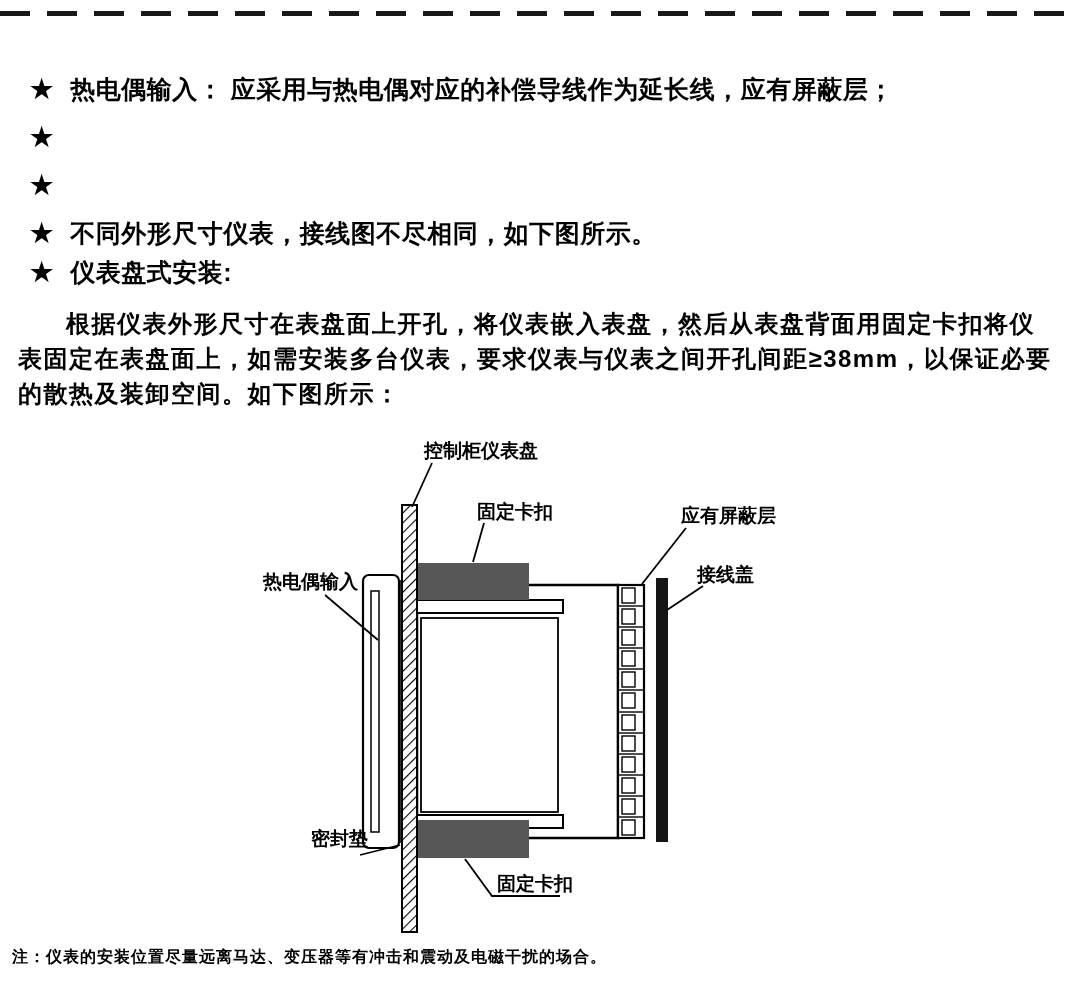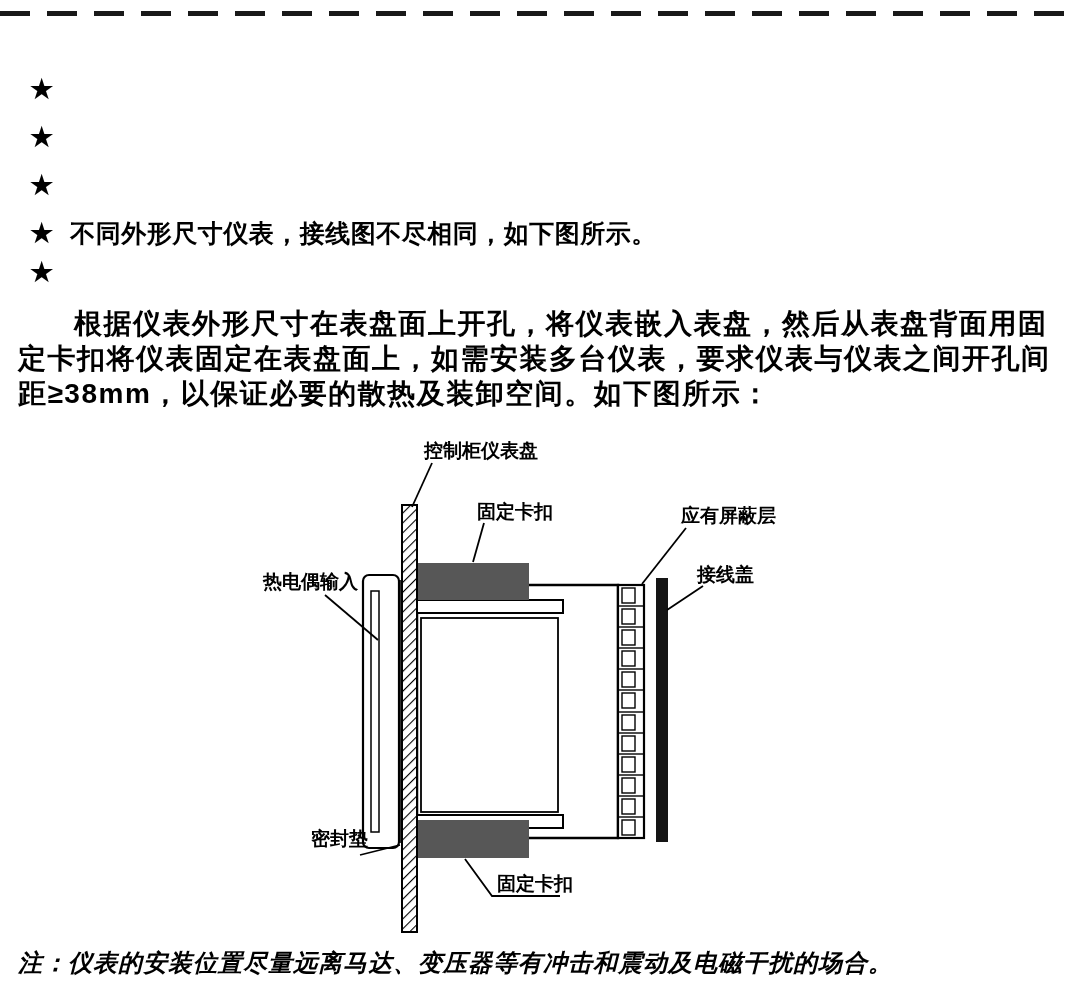--- a/index.html
+++ b/index.html
@@ -14,53 +14,55 @@
       #191919 0px, #191919 30px, transparent 30px, transparent 47px);
   }
   .bullet {
     position:absolute; left:30px; width:1030px;
     display:flex; gap:17px; font-weight:700; font-size:25px;
   }
   .star { font-size:26px; line-height:31px; flex:0 0 auto; }
   .btext { line-height:31px; letter-spacing:0.5px; }
   .para {
     position:absolute; left:18px; top:306px; width:1040px;
-    font-size:28px; font-weight:700; line-height:35px;
+    font-size:24px; font-weight:700; line-height:35px;
     text-indent:2em; letter-spacing:1.5px;
   }
   .diagram { position:absolute; left:0; top:430px; width:1080px; height:515px;text-align:right; }
   .diagram svg { position:absolute; left:0; top:0; }
   .dlabel {
     position:absolute; font-size:19px; font-weight:700; white-space:nowrap;
   }
   .note {
-    position:absolute; left:18px; top:947px; width:1055px;
-    font-size:24px; font-weight:700; letter-spacing:1px;font-style:italic;
+    position:absolute; left:12px; top:947px; width:1055px;
+    font-size:16px; font-weight:700; letter-spacing:1px;
   }
 </style>
 </head>
 <body>
 
 <div class="top-dash"></div>
 
 <div class="bullet" style="top:74px">
   <span class="star">★</span>
+  <span class="btext">热电偶输入： 应采用与热电偶对应的补偿导线作为延长线，应有屏蔽层；</span>
 </div>
 <div class="bullet" style="top:122px">
   <span class="star">★</span>
 </div>
 <div class="bullet" style="top:170px">
   <span class="star">★</span>
 </div>
 <div class="bullet" style="top:218px">
   <span class="star">★</span>
   <span class="btext">不同外形尺寸仪表，接线图不尽相同，如下图所示。</span>
 </div>
 <div class="bullet" style="top:257px">
   <span class="star">★</span>
+  <span class="btext">仪表盘式安装:</span>
 </div>
 
 <p class="para">根据仪表外形尺寸在表盘面上开孔，将仪表嵌入表盘，然后从表盘背面用固定卡扣将仪表固定在表盘面上，如需安装多台仪表，要求仪表与仪表之间开孔间距≥38mm，以保证必要的散热及装卸空间。如下图所示：</p>
 
 <div class="diagram">
   <svg width="1080" height="515" viewBox="0 0 1080 515">
     <defs>
       <pattern id="hatch" width="7" height="7" patternUnits="userSpaceOnUse" patternTransform="rotate(45)">
         <rect width="7" height="7" fill="#ffffff"></rect>
         <line x1="0" y1="0" x2="0" y2="7" stroke="#000000" stroke-width="2.2"></line>

